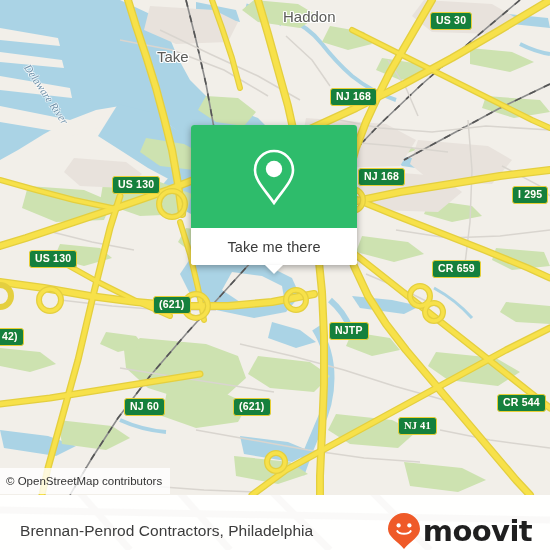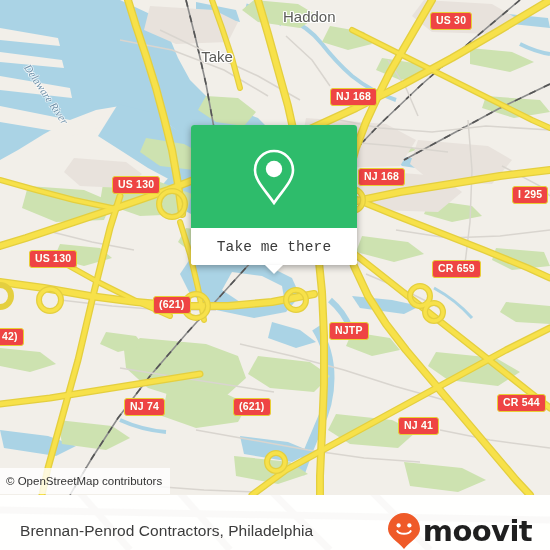--- a/index.html
+++ b/index.html
@@ -25,21 +25,21 @@
     width: 550px;
     height: 495px;
     overflow: hidden;
     background: #f2efe9;
   }
   #map svg { display: block; }
 
   
   .shield {
     position: absolute;
-    background: #ef4444;
+    background: #15803d;
     border: 1.5px solid #e8cf36;
     border-radius: 3px;
     color: #ffffff;
     font-family: "Liberation Sans", sans-serif;
     font-weight: bold;
     font-size: 10.5px;
     line-height: 13px;
     padding: 1px 5px 2px 5px;
     white-space: nowrap;
     letter-spacing: 0.2px;
@@ -55,21 +55,20 @@
     white-space: nowrap;
     text-shadow:
        1.2px 0 0 rgba(255,255,255,.9), -1.2px 0 0 rgba(255,255,255,.9),
        0 1.2px 0 rgba(255,255,255,.9), 0 -1.2px 0 rgba(255,255,255,.9),
        1px 1px 0 rgba(255,255,255,.9), -1px -1px 0 rgba(255,255,255,.9),
        1px -1px 0 rgba(255,255,255,.9), -1px 1px 0 rgba(255,255,255,.9);
   }
   .place-city {
     font-size: 15px;
     line-height: 17px;
-    text-align: center;
   }
   .water-label {
     position: absolute;
     color: #6d8fa8;
     font-size: 11px;
     font-style: italic;
     font-family: "Liberation Serif", serif;
     white-space: nowrap;
     text-shadow:
        1px 0 0 rgba(255,255,255,.75), -1px 0 0 rgba(255,255,255,.75),
@@ -100,21 +99,21 @@
     background: #ffffff;
     border-radius: 0 0 3px 3px;
     display: flex;
     align-items: center;
     justify-content: center;
     position: relative;
   }
   #popup-card .card-foot-label {
     font-size: 14.5px;
     color: #3a3a3a;
-    font-family: Liberation Mono, monospace;
+    font-family: Liberation Sans, sans-serif;
     letter-spacing: .1px;
   }
   #popup-tail {
     position: absolute;
     left: 50%;
     bottom: -9px;
     margin-left: -9px;
     width: 0; height: 0;
     border-left: 9px solid transparent;
     border-right: 9px solid transparent;
@@ -378,24 +377,24 @@
     <div class="shield" style="left:430px; top:12px;">US 30</div>
     <div class="shield" style="left:330px; top:88px;">NJ 168</div>
     <div class="shield" style="left:358px; top:168px;">NJ 168</div>
     <div class="shield" style="left:512px; top:186px;">I 295</div>
     <div class="shield" style="left:112px; top:176px;">US 130</div>
     <div class="shield" style="left:29px;  top:250px;">US 130</div>
     <div class="shield" style="left:432px; top:260px;">CR 659</div>
     <div class="shield" style="left:153px; top:296px;">(621)</div>
     <div class="shield" style="left:-4px;  top:328px;">42)</div>
     <div class="shield" style="left:329px; top:322px;">NJTP</div>
-    <div class="shield" style="left:124px; top:398px;">NJ 74</div>
+    <div class="shield" style="left:124px; top:398px;">NJ 60</div>
     <div class="shield" style="left:233px; top:398px;">(621)</div>
     <div class="shield" style="left:497px; top:394px;">CR 544</div>
-    <div class="shield" style="left:398px; top:417px;">NJ 41</div>
+    <div class="shield" style="left:398px; top:417px;font-family:Liberation Serif, serif;">NJ 41</div>
 
     <div id="popup-card">
       <div class="card-head">
         <svg width="48" height="60" viewBox="0 0 48 60">
           <path d="M24 4 C13.5 4 5 12.5 5 23 C5 34 16 44 24 56 C32 44 43 34 43 23 C43 12.5 34.5 4 24 4 Z" fill="none" stroke="#ffffff" stroke-width="2.6"></path>
           <circle cx="24" cy="22" r="8.2" fill="#ffffff"></circle>
         </svg>
       </div>
       <div class="card-foot">
         <span class="card-foot-label">Take me there</span>

